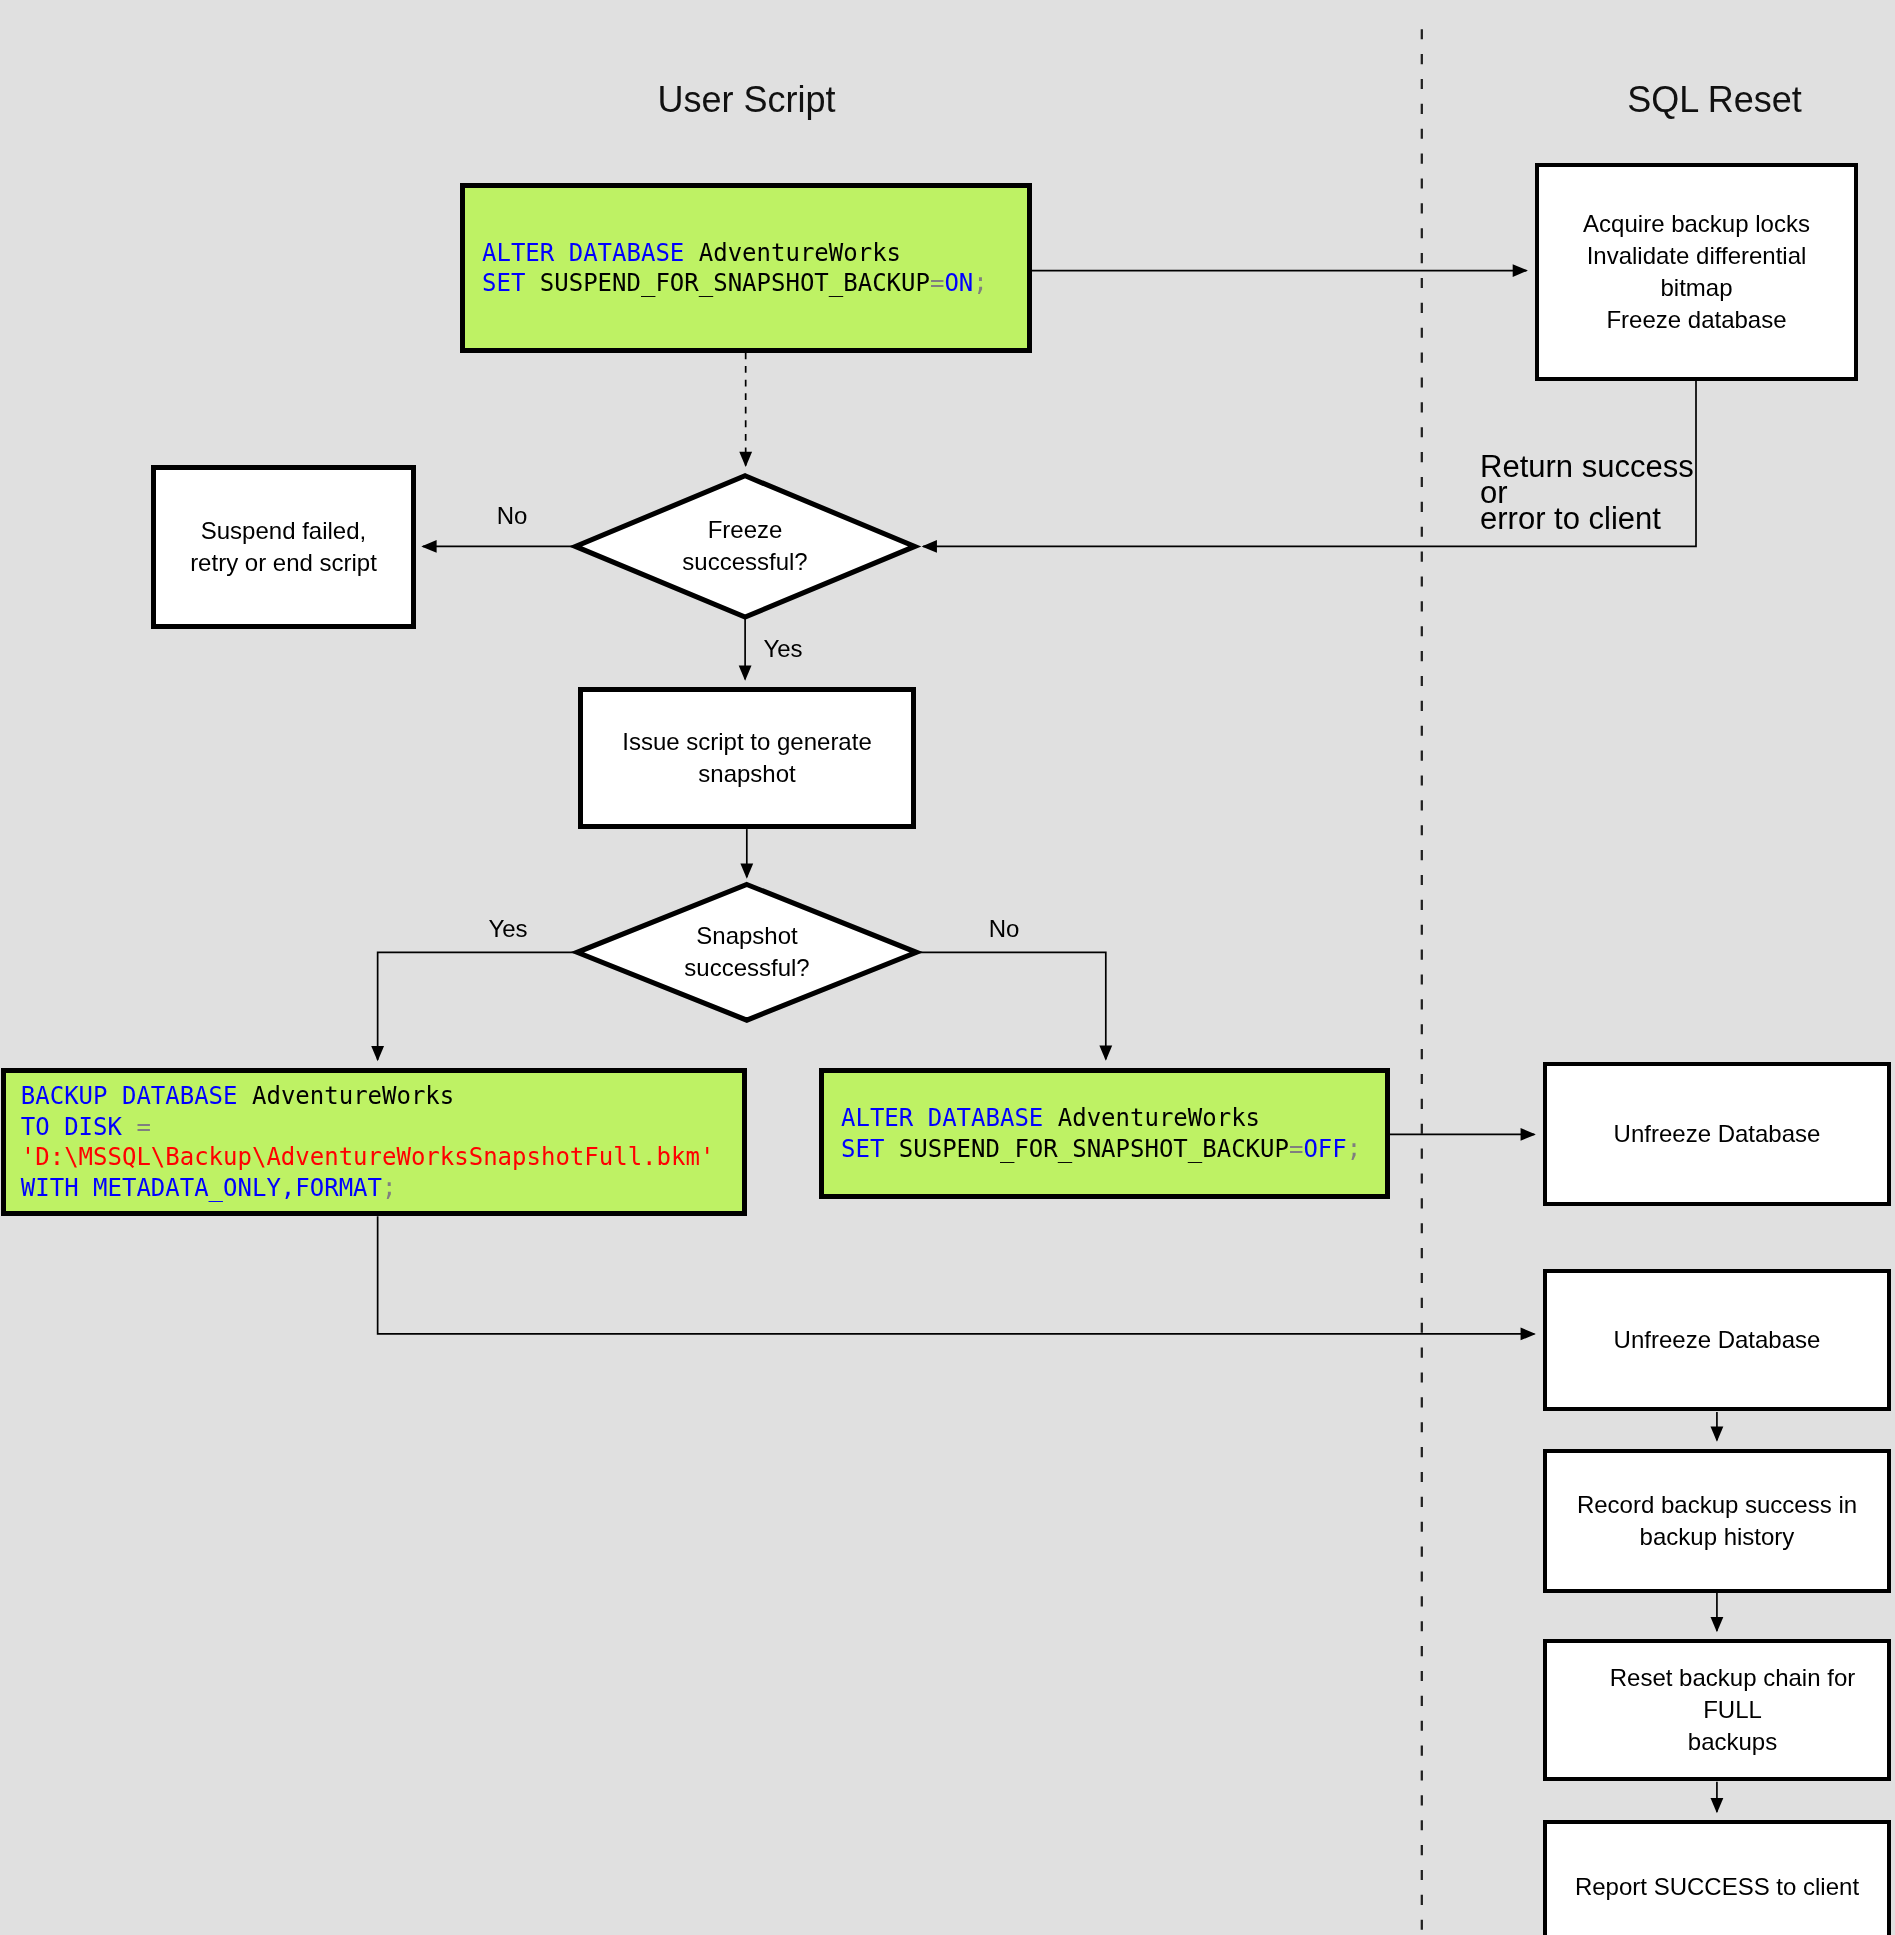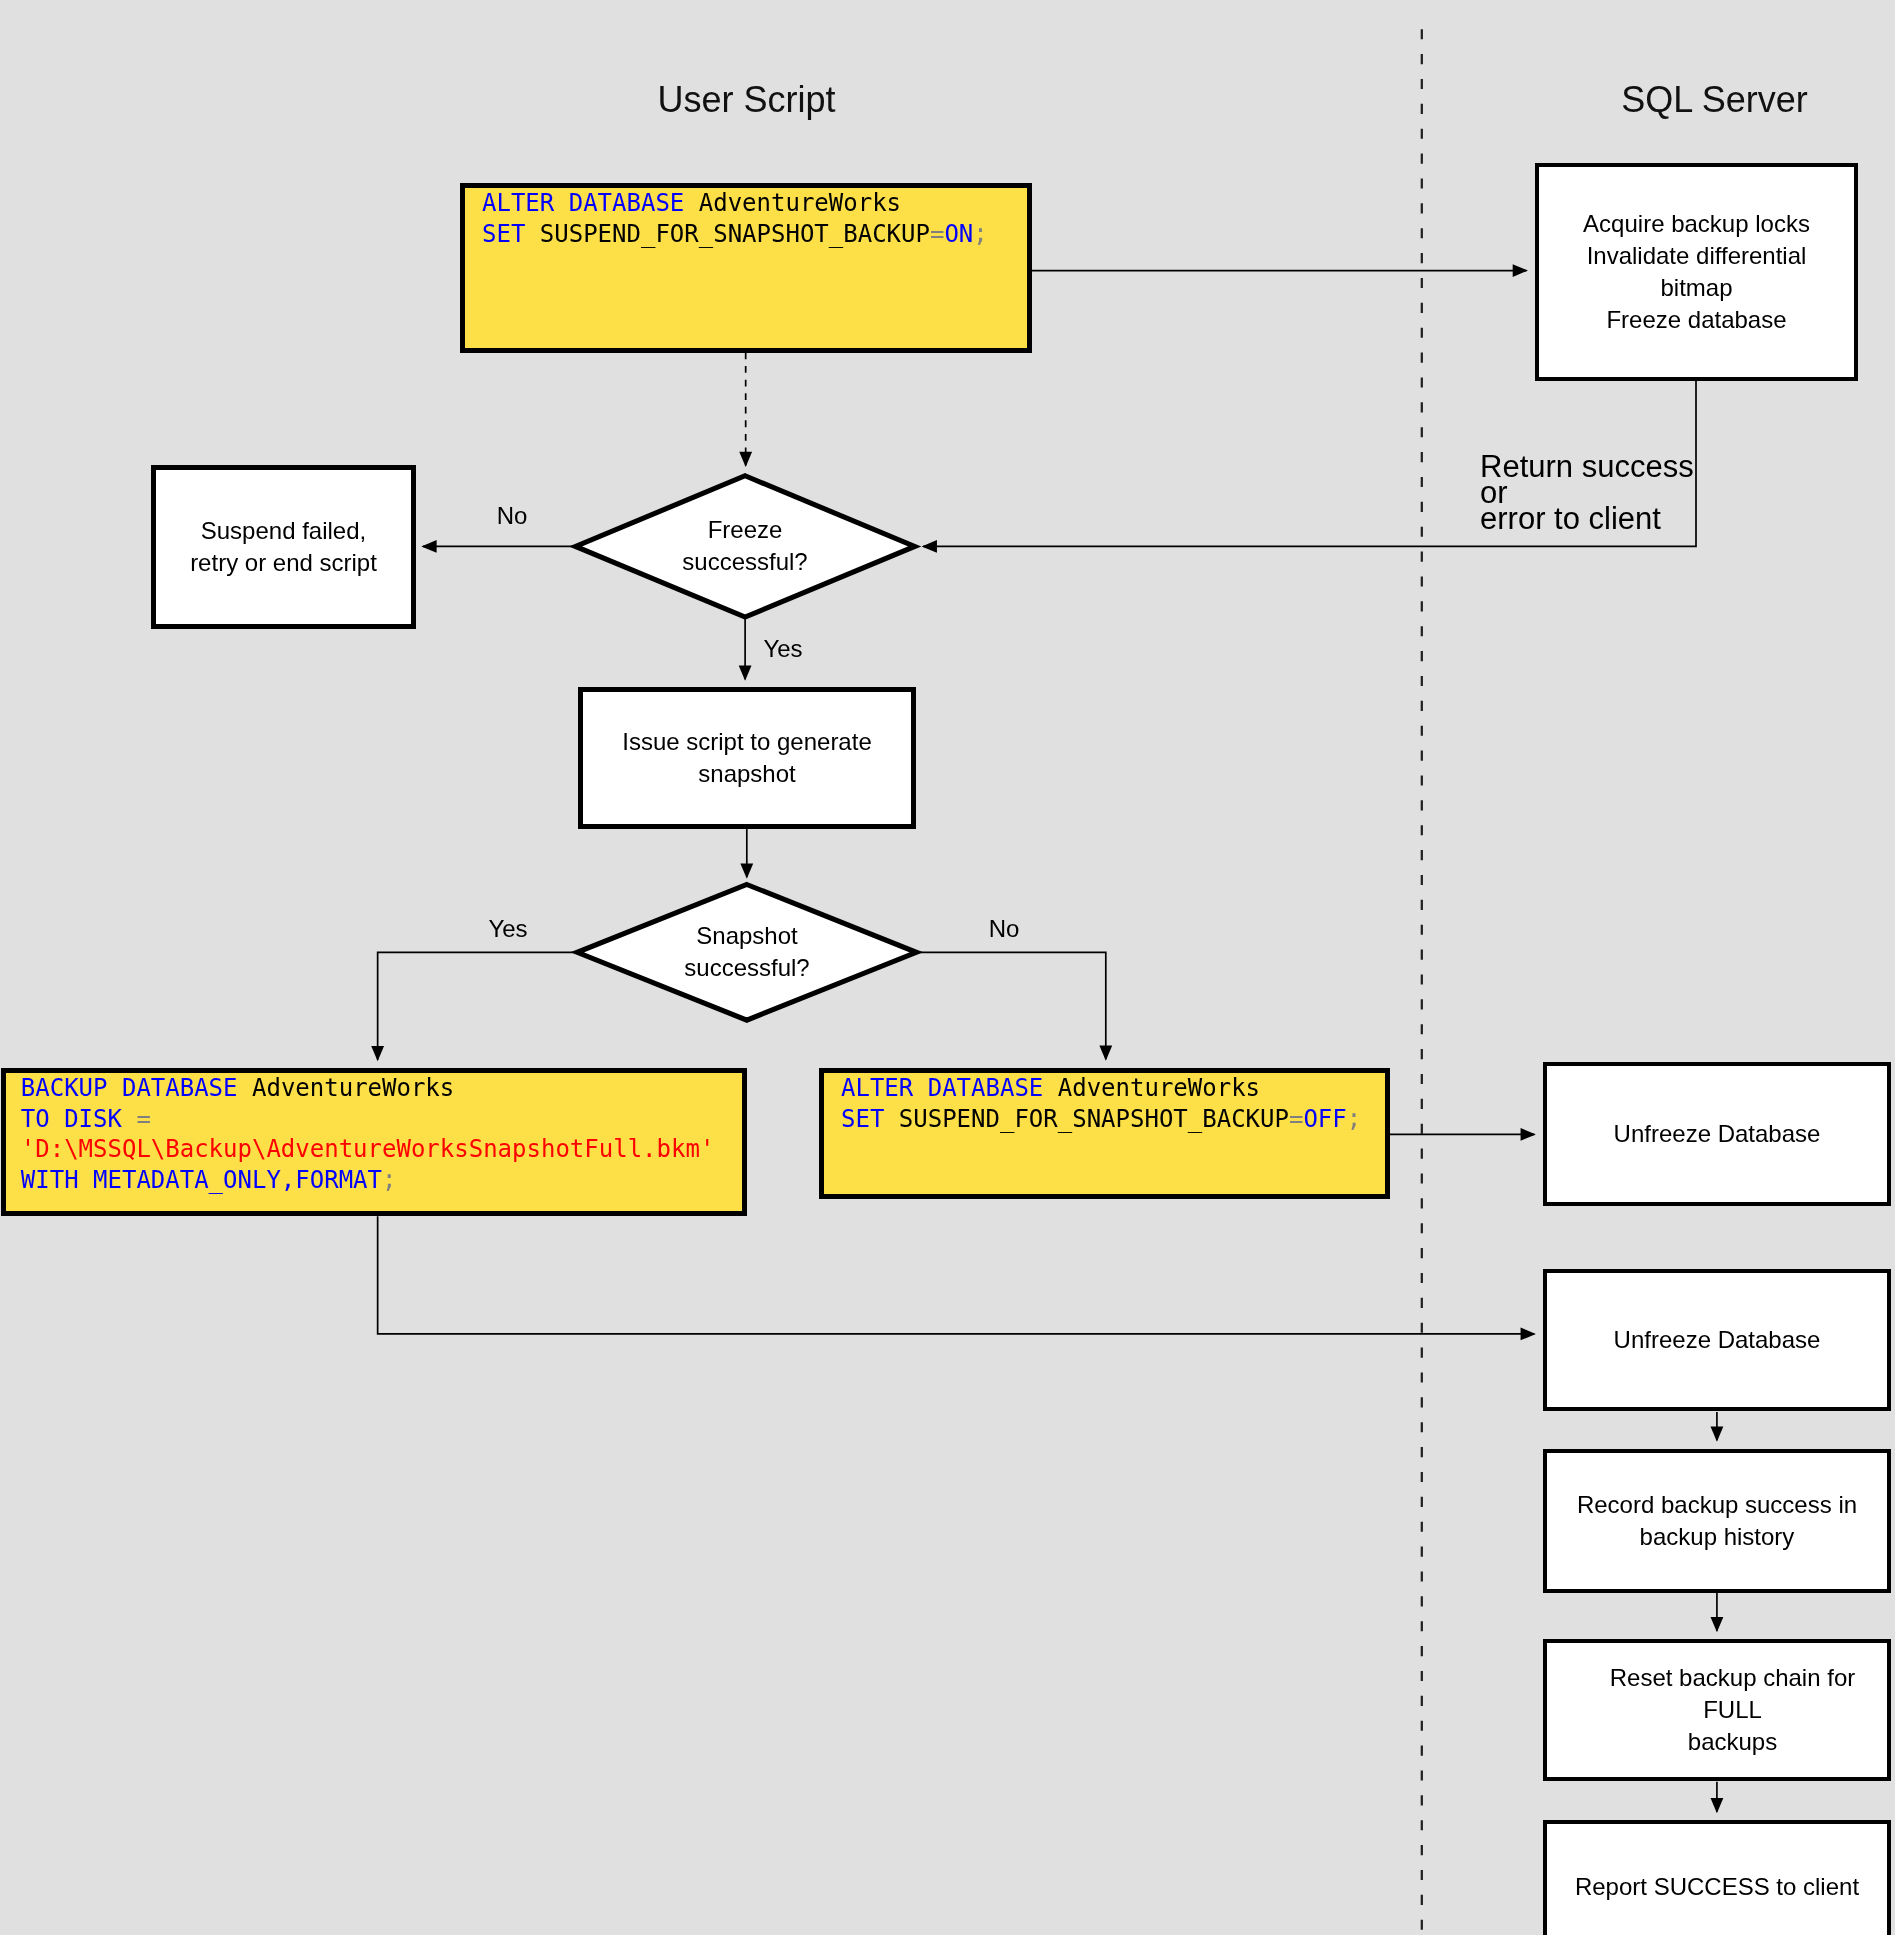--- a/index.html
+++ b/index.html
@@ -7,22 +7,22 @@
   #canvas{position:relative;width:1895px;height:1936px;background:#e0e0e0;overflow:hidden;margin-top:29px;}
   #wires{position:absolute;left:0;top:0;width:1895px;height:1936px;pointer-events:none;}
 
   .title{position:absolute;font-size:36px;color:#111;text-align:center;white-space:nowrap;}
 
   .node{position:absolute;box-sizing:border-box;background:#fff;border:5.1px solid #000;
         display:flex;align-items:center;justify-content:center;text-align:center;
         font-size:24px;line-height:32px;color:#000;white-space:pre-line;}
   .node.thin{border-width:4px;}
 
-  .codebox{position:absolute;box-sizing:border-box;background:#fde047;border:5.7px solid #000;
-        display:flex;flex-direction:column;justify-content:flex-start;
+  .codebox{position:absolute;box-sizing:border-box;background:#bef264;border:5.7px solid #000;
+        display:flex;flex-direction:column;justify-content:center;
         font-family:"DejaVu Sans Mono",monospace;font-size:24px;line-height:30.5px;
         text-align:left;white-space:pre;}
   .code-line{white-space:pre;}
   .tok-kw{color:#0000ff;}
   .tok-id{color:#000000;}
   .tok-str{color:#ff0000;}
   .tok-op{color:#7f7f7f;}
 
   .dlabel{position:absolute;display:flex;align-items:center;justify-content:center;
         text-align:center;font-size:24px;line-height:32px;color:#000;white-space:pre-line;}
@@ -54,21 +54,21 @@
     <path d="M668,2100 V2308 H2714" fill="none" stroke="#000" stroke-width="3" marker-end="url(#arrow)"></path>
     <path d="M3037,2446 V2496" fill="none" stroke="#000" stroke-width="3" marker-end="url(#arrow)"></path>
     <path d="M3037,2766 V2833" fill="none" stroke="#000" stroke-width="3" marker-end="url(#arrow)"></path>
     <path d="M3037,3100 V3153" fill="none" stroke="#000" stroke-width="3" marker-end="url(#arrow)"></path>
 
     <polygon points="1318,790 1618,915 1318,1040 1018,915" fill="#fff" stroke="#000" stroke-width="9"></polygon>
     <polygon points="1321,1513 1621,1633 1321,1753 1021,1633" fill="#fff" stroke="#000" stroke-width="9"></polygon>
   </svg>
 
   <div class="title" style="left:577px;top:50px;width:339px;">User Script</div>
-  <div class="title" style="left:1545px;top:50px;width:339px;">SQL Server</div>
+  <div class="title" style="left:1545px;top:50px;width:339px;">SQL Reset</div>
 
   <div class="codebox" style="left:460px;top:154px;width:572px;height:170px;padding-left:17px;"><div class="code-line"><span class="tok-kw">ALTER DATABASE</span><span class="tok-id"> AdventureWorks</span></div><div class="code-line"><span class="tok-kw">SET</span><span class="tok-id"> SUSPEND_FOR_SNAPSHOT_BACKUP</span><span class="tok-op">=</span><span class="tok-kw">ON</span><span class="tok-op">;</span></div></div>
   <div class="codebox" style="left:1.1px;top:1039px;width:746px;height:148px;padding-left:14.7px;border-width:5.1px;"><div class="code-line"><span class="tok-kw">BACKUP DATABASE</span><span class="tok-id"> AdventureWorks</span></div><div class="code-line"><span class="tok-kw">TO DISK</span><span class="tok-id"> </span><span class="tok-op">=</span></div><div class="code-line"><span class="tok-str">'D:\MSSQL\Backup\AdventureWorksSnapshotFull.bkm'</span></div><div class="code-line"><span class="tok-kw">WITH METADATA_ONLY,FORMAT</span><span class="tok-op">;</span></div></div>
   <div class="codebox" style="left:819px;top:1039px;width:571px;height:131px;padding-left:17px;border-width:5.1px;"><div class="code-line"><span class="tok-kw">ALTER DATABASE</span><span class="tok-id"> AdventureWorks</span></div><div class="code-line"><span class="tok-kw">SET</span><span class="tok-id"> SUSPEND_FOR_SNAPSHOT_BACKUP</span><span class="tok-op">=</span><span class="tok-kw">OFF</span><span class="tok-op">;</span></div></div>
 
   <div class="node" style="left:1535px;top:134px;width:323px;height:218px;border-width:4.5px;">Acquire backup locks
 Invalidate differential
 bitmap
 Freeze database</div>
   <div class="node" style="left:151px;top:436px;width:265px;height:164px;">Suspend failed,

